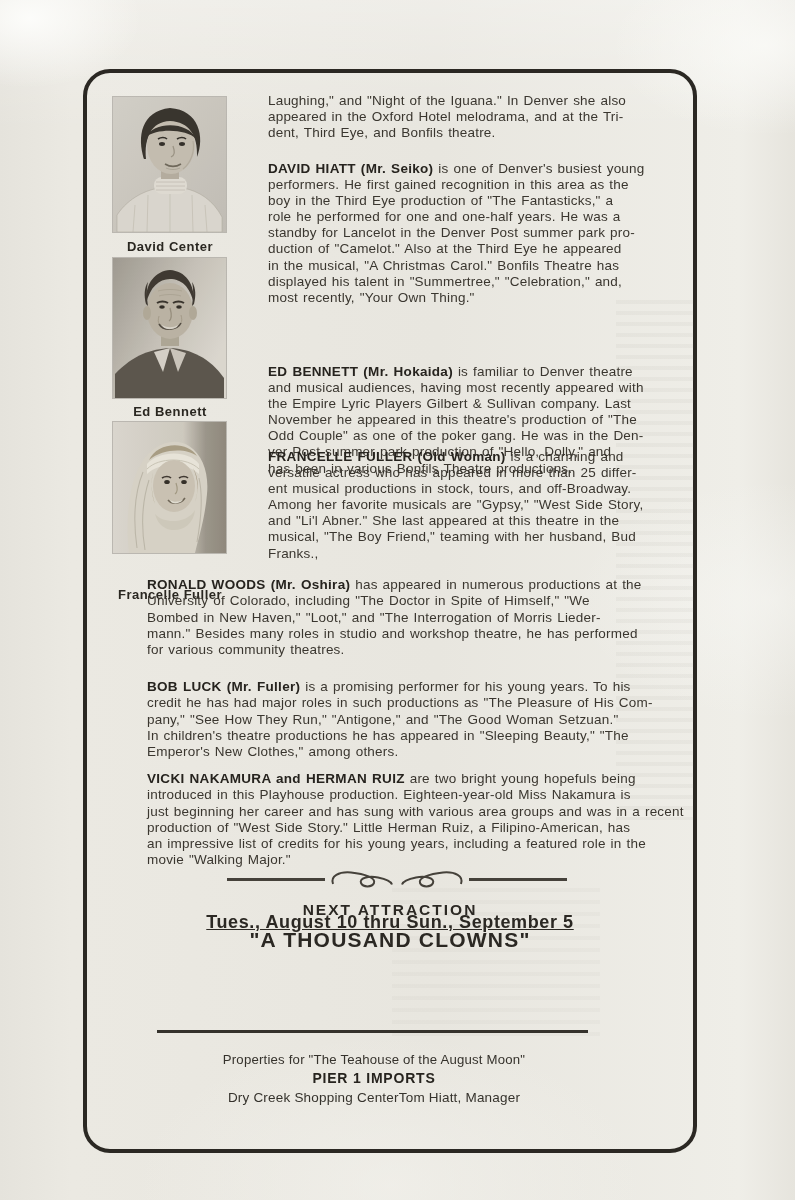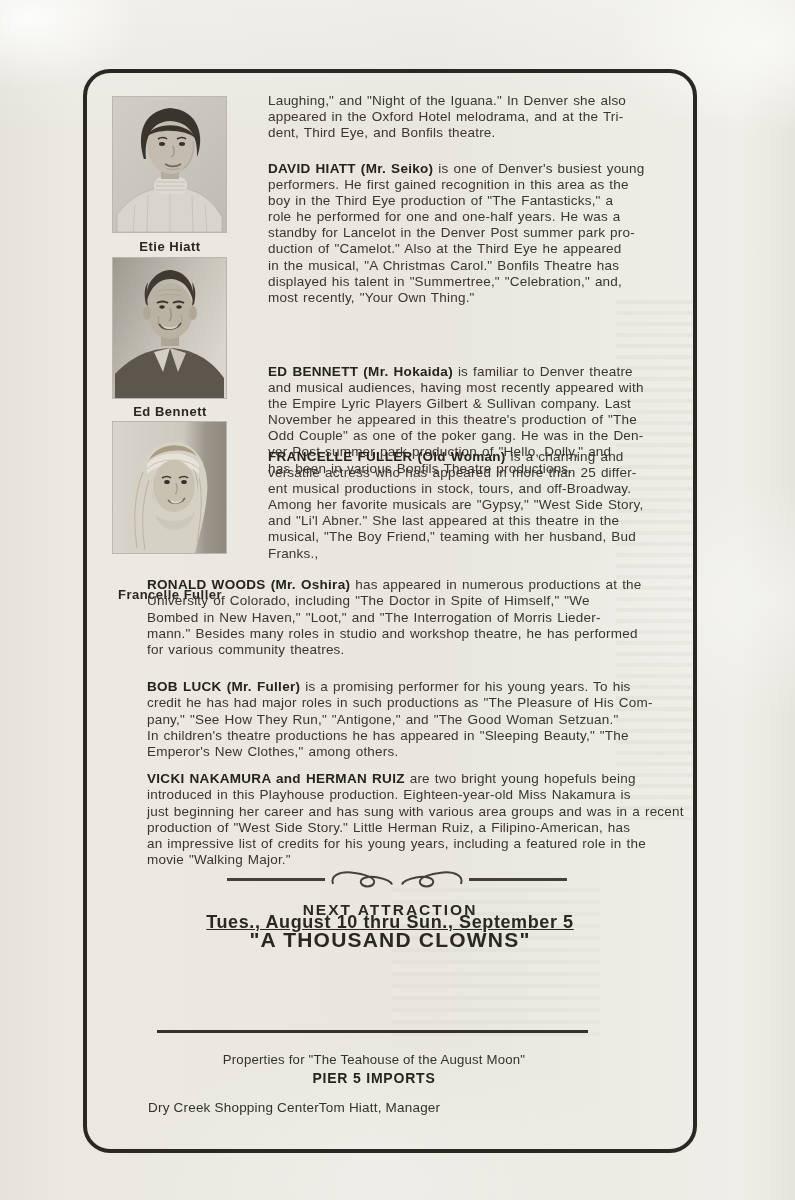--- a/index.html
+++ b/index.html
@@ -55,21 +55,21 @@
 
   .band { position:absolute; left:83px; width:614px; text-align:center; color:#2b2823; }
   .na-heading { top:901px; font-weight:bold; font-size:15.5px; letter-spacing:2px; }
   .na-title   { top:928px; font-weight:bold; font-size:21px; letter-spacing:1.2px; }
   .na-dates   { top:912px; font-weight:bold; font-size:18px; letter-spacing:.6px;text-decoration:underline; }
 
   .credits-rule { position:absolute; left:157px; top:1030px; width:431px; height:2.5px; background:#35322c; }
   .credits { position:absolute; left:148px; top:1051px; width:452px; text-align:center;
     font-size:13.2px; line-height:18px; color:#35322c; letter-spacing:.2px; }
   .credits .company { font-weight:bold; font-size:14px; letter-spacing:.8px; color:#26231e; }
-  .credits-row { display:flex; justify-content:flex-start; margin-top:12px;
+  .credits-row { display:flex; justify-content:center; margin-top:2px;
     font-size:13.5px; color:#35322c; }
 </style>
 </head>
 <body>
 
 <div class="page">
   <div class="frame"></div>
   <div class="bleed bleed-a"></div>
   <div class="bleed bleed-b"></div>
 
@@ -102,21 +102,21 @@
       <g fill="#2d2923">
         <ellipse cx="49" cy="47" rx="3" ry="1.9"></ellipse>
           <ellipse cx="69" cy="47" rx="3" ry="1.9"></ellipse>
       </g>
       <path d="M45,42 C48,40 52,40 54,42 M64,42 C67,40 71,40 73,42" stroke="#2d2923" stroke-width="1.6" fill="none"></path>
       <path d="M60,49 C62,55 62,58 58,60" stroke="#9a9283" stroke-width="1.3" fill="none"></path>
       <path d="M52,67 C57,70 63,70 68,67" stroke="#6b6456" stroke-width="1.6" fill="none"></path>
       <path d="M53,71 C58,73 62,73 67,71" stroke="#9a9283" stroke-width="1" fill="none" opacity=".6"></path>
     </svg>
   </div>
-  <div class="caption cap-david">Etie Hiatt</div>
+  <div class="caption cap-david">David Center</div>
 
   <div class="photo ph-ed">
     <svg width="113" height="140" viewBox="0 0 113 140">
       <defs>
           <linearGradient id="g2" x1="0" y1="0" x2="1" y2="0.6">
         <stop offset="0" stop-color="#9d988e"></stop>
             <stop offset="0.55" stop-color="#c6c1b7"></stop>
             <stop offset="1" stop-color="#dcd8cf"></stop>
       </linearGradient>
         </defs>
@@ -198,19 +198,19 @@
     <use href="#sw" transform="translate(340,0) scale(-1,1)"></use>
   </svg>
 
   <div class="band na-heading">NEXT ATTRACTION</div>
   <div class="band na-title">"A THOUSAND CLOWNS"</div>
   <div class="band na-dates">Tues., August 10 thru Sun., September 5</div>
 
   <div class="credits-rule"></div>
   <div class="credits">
     <div>Properties for "The Teahouse of the August Moon"</div>
-    <div class="company">PIER 5 IMPORTS</div>
+    <div class="company">PIER 1 IMPORTS</div>
     <div class="credits-row">
       <span>Dry Creek Shopping Center</span>
       <span>Tom Hiatt, Manager</span>
     </div>
   </div>
 </div>
 
 </body></html>

